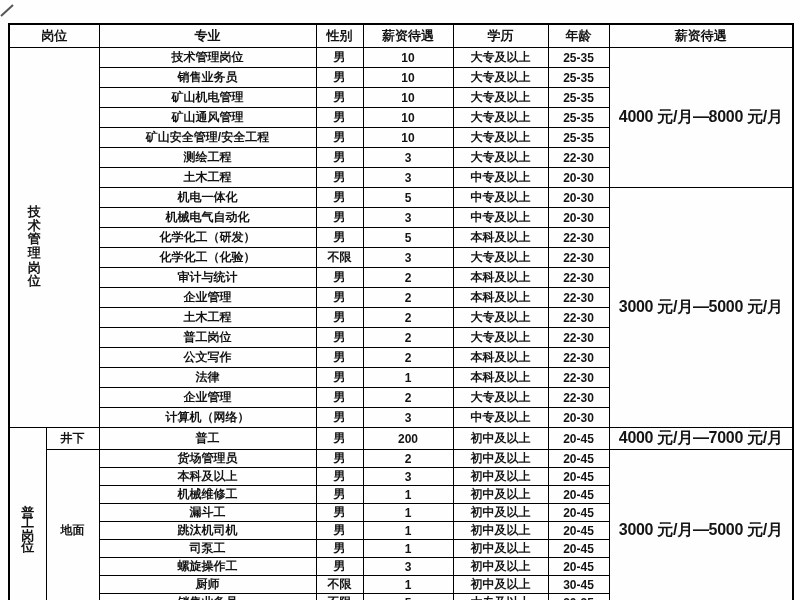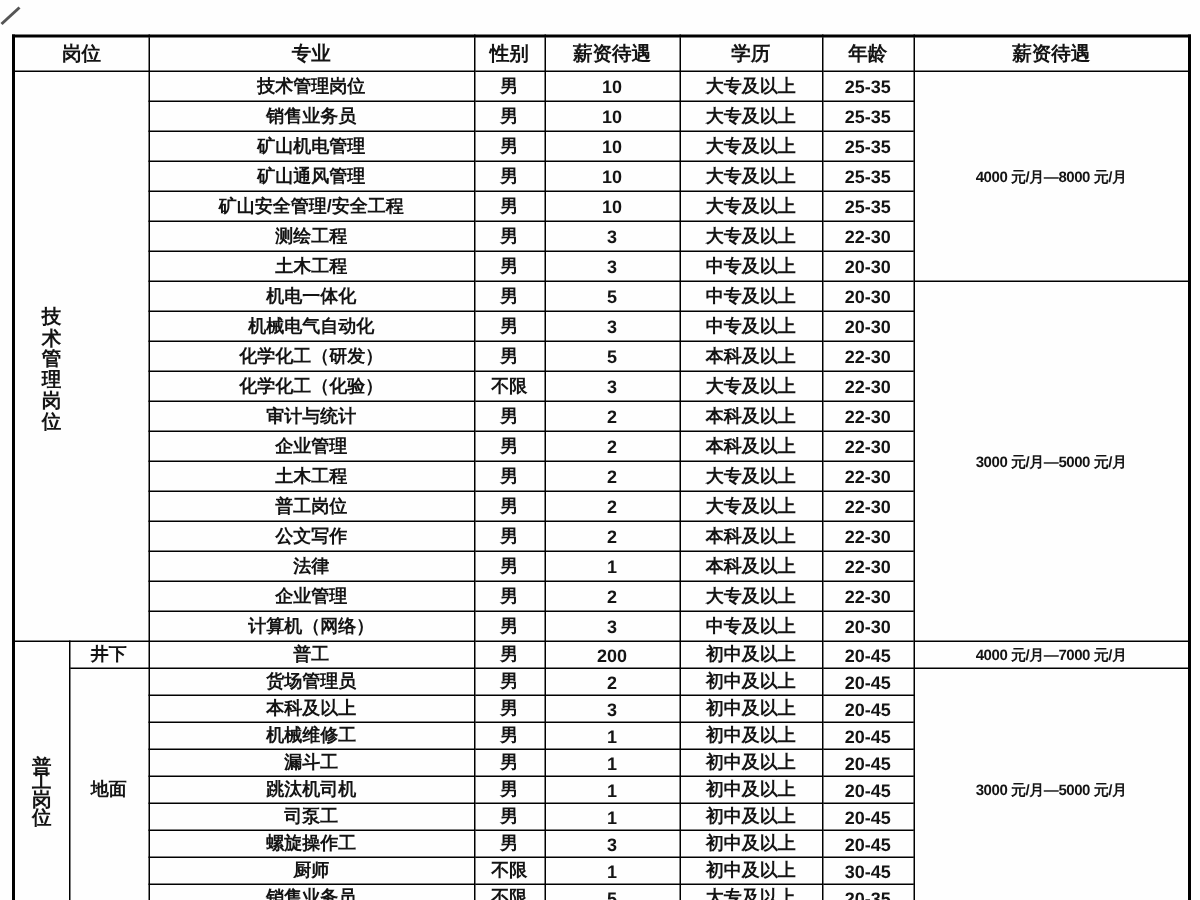--- a/index.html
+++ b/index.html
@@ -8,21 +8,21 @@
           font-family:"Liberation Sans","DejaVu Sans",sans-serif;color:#141414;}
   table.recruit{position:absolute;left:8px;top:23px;width:784px;
                 border-collapse:collapse;table-layout:fixed;
                 border:2px solid #000;}
   td,th{border:1px solid #000;text-align:center;vertical-align:middle;
         font-weight:bold;padding:0;overflow:hidden;white-space:nowrap;}
   th{font-size:13px;height:22px;}
   td{font-size:12px;}
   tr.trow td{height:19px;}
   tr.wrow td{height:15px;}
-  td.salary{font-size:10px;letter-spacing:-0.3px;}
+  td.salary{font-size:16px;letter-spacing:-0.3px;}
   .vtext{writing-mode:vertical-lr;text-orientation:upright;
          display:inline-block;line-height:1;}
   .vtext-6{letter-spacing:14px;font-size:13px;}
   .vtext-4{letter-spacing:12px;font-size:13px;}
   td.post-tech{padding-right:40px;}
   .corner-mark{position:absolute;left:0;top:2px;width:16px;height:16px;}
 </style>
 </head>
 <body>
 

